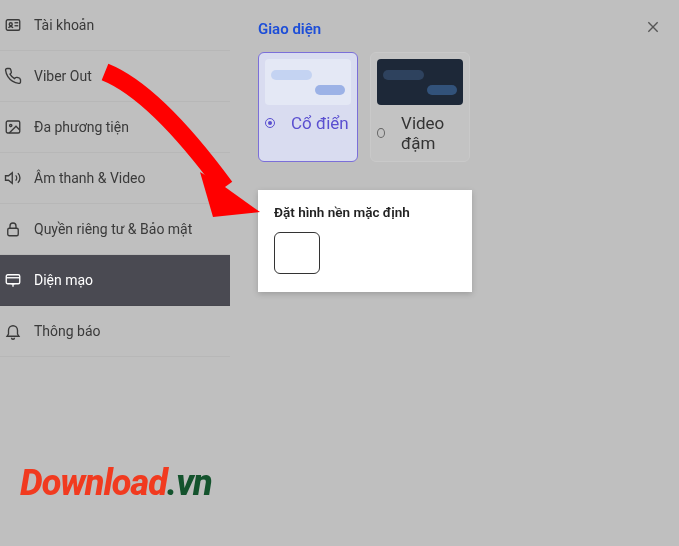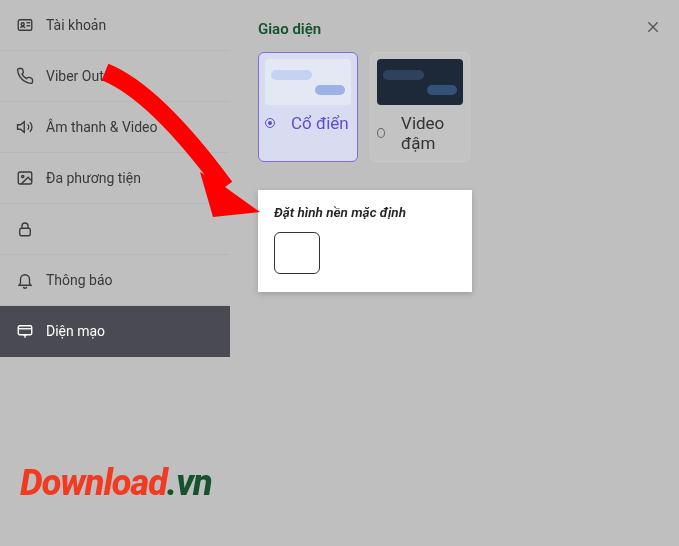--- a/index.html
+++ b/index.html
@@ -12,21 +12,21 @@
 }
 .sidebar {
   width: 230px;
   height: 100%;
   background: #bfbfbf;
   float: left;
 }
 .sidebar-item {
   display: flex;
   align-items: center;
-  padding: 16px 16px;
+  padding: 16px 4px;
   color: #3a3a3a;
   cursor: pointer;
   border-bottom: 1px solid rgba(0,0,0,0.04);
   gap: 12px;
   font-size: 14px;
 }
 .sidebar-item.active {
   background: #4a4a52;
   color: #fff;
 }
@@ -40,21 +40,21 @@
 }
 .close-btn {
   position: absolute;
   top: 18px; right: 18px;
   font-size: 18px;
   color: #666;
   cursor: pointer;
 }
 .section-title {
   font-weight: 600;
-  color: #14532d;
+  color: #1d4ed8;
   font-size: 15px;
   margin-bottom: 14px;
 }
 .themes-row {
   display: flex;
   gap: 12px;
 }
 .theme-card {
   width: 100px;
   border: 1px solid #c9c9c9;
@@ -99,21 +99,20 @@
 .theme-card.selected .radio { border-color: #5a4fd0; }
 .theme-card.selected .radio::after {
   content: ""; position: absolute; inset: 2px; background: #5a4fd0; border-radius: 50%;
 }
 .bg-section {
   margin-top: 28px;
   background: #fff;
   padding: 14px 16px 18px;
   width: 214px;
   box-shadow: 0 2px 6px rgba(0,0,0,0.18);
-  font-style: italic;
 }
 .bg-title { font-weight: 600; font-size: 13.5px; color: #222; margin-bottom: 12px; }
 .bg-swatch {
   width: 46px; height: 42px;
   border: 1.5px solid #333;
   border-radius: 6px;
   background: #fff;
   cursor: pointer;
 }
 .watermark {
@@ -153,64 +152,65 @@
     <span class="icon">
       <svg viewBox="0 0 24 24" width="18" height="18" fill="none" stroke="#3a3a3a" stroke-width="1.8">
           <path d="M22 16.9v3a2 2 0 0 1-2.2 2 19.8 19.8 0 0 1-8.6-3.1 19.5 19.5 0 0 1-6-6A19.8 19.8 0 0 1 2.1 4.2 2 2 0 0 1 4.1 2h3a2 2 0 0 1 2 1.7c.1.9.3 1.8.6 2.6a2 2 0 0 1-.5 2.1L8 9.6a16 16 0 0 0 6 6l1.2-1.2a2 2 0 0 1 2.1-.5c.8.3 1.7.5 2.6.6a2 2 0 0 1 1.7 2z"></path>
         </svg>
     </span>
     <span>Viber Out</span>
   </div>
   <div class="sidebar-item">
     <span class="icon">
       <svg viewBox="0 0 24 24" width="18" height="18" fill="none" stroke="#3a3a3a" stroke-width="1.8">
+          <rect x="3" y="4" width="18" height="16" rx="2"></rect>
+          <circle cx="9" cy="10" r="1.5"></circle>
+          <path d="M21 16l-5-5-9 9"></path>
+        </svg>
+    </span>
+    <span>Đa phương tiện</span>
+  </div>
+  <div class="sidebar-item">
+    <span class="icon">
+      <svg viewBox="0 0 24 24" width="18" height="18" fill="none" stroke="#3a3a3a" stroke-width="1.8">
           <polygon points="11 5 6 9 2 9 2 15 6 15 11 19 11 5"></polygon>
           <path d="M15.5 8.5a5 5 0 0 1 0 7"></path>
           <path d="M18.5 5.5a9 9 0 0 1 0 13"></path>
         </svg>
     </span>
     <span>Âm thanh &amp; Video</span>
   </div>
   <div class="sidebar-item">
     <span class="icon">
       <svg viewBox="0 0 24 24" width="18" height="18" fill="none" stroke="#3a3a3a" stroke-width="1.8">
-          <rect x="3" y="4" width="18" height="16" rx="2"></rect>
-          <circle cx="9" cy="10" r="1.5"></circle>
-          <path d="M21 16l-5-5-9 9"></path>
-        </svg>
-    </span>
-    <span>Đa phương tiện</span>
-  </div>
-  <div class="sidebar-item">
-    <span class="icon">
-      <svg viewBox="0 0 24 24" width="18" height="18" fill="none" stroke="#3a3a3a" stroke-width="1.8">
           <rect x="5" y="11" width="14" height="10" rx="2"></rect>
           <path d="M8 11V8a4 4 0 0 1 8 0v3"></path>
         </svg>
     </span>
-  </div>
-  <div class="sidebar-item">
-    <span class="icon">
-      <svg viewBox="0 0 24 24" width="18" height="18" fill="none" stroke="#3a3a3a" stroke-width="1.8">
-          <path d="M18 16v-5a6 6 0 0 0-12 0v5l-2 3h16z"></path>
-          <path d="M10 21a2 2 0 0 0 4 0"></path>
-        </svg>
-    </span>
-    <span>Thông báo</span>
+    <span>Quyền riêng tư &amp; Bảo mật</span>
   </div>
   <div class="sidebar-item active">
     <span class="icon">
       <svg viewBox="0 0 24 24" width="18" height="18" fill="none" stroke="#fff" stroke-width="1.8">
           <rect x="3" y="5" width="18" height="12" rx="2"></rect>
           <line x1="3" y1="9" x2="21" y2="9"></line>
           <line x1="9" y1="17" x2="15" y2="17"></line>
           <line x1="12" y1="17" x2="12" y2="21"></line>
         </svg>
     </span>
     <span>Diện mạo</span>
+  </div>
+  <div class="sidebar-item">
+    <span class="icon">
+      <svg viewBox="0 0 24 24" width="18" height="18" fill="none" stroke="#3a3a3a" stroke-width="1.8">
+          <path d="M18 16v-5a6 6 0 0 0-12 0v5l-2 3h16z"></path>
+          <path d="M10 21a2 2 0 0 0 4 0"></path>
+        </svg>
+    </span>
+    <span>Thông báo</span>
   </div>
 </div>
 
 <div class="main">
   <span class="close-btn">
     <svg viewBox="0 0 24 24" width="16" height="16" stroke="#555" stroke-width="2">
         <line x1="5" y1="5" x2="19" y2="19"></line>
         <line x1="19" y1="5" x2="5" y2="19"></line>
       </svg>
   </span>

